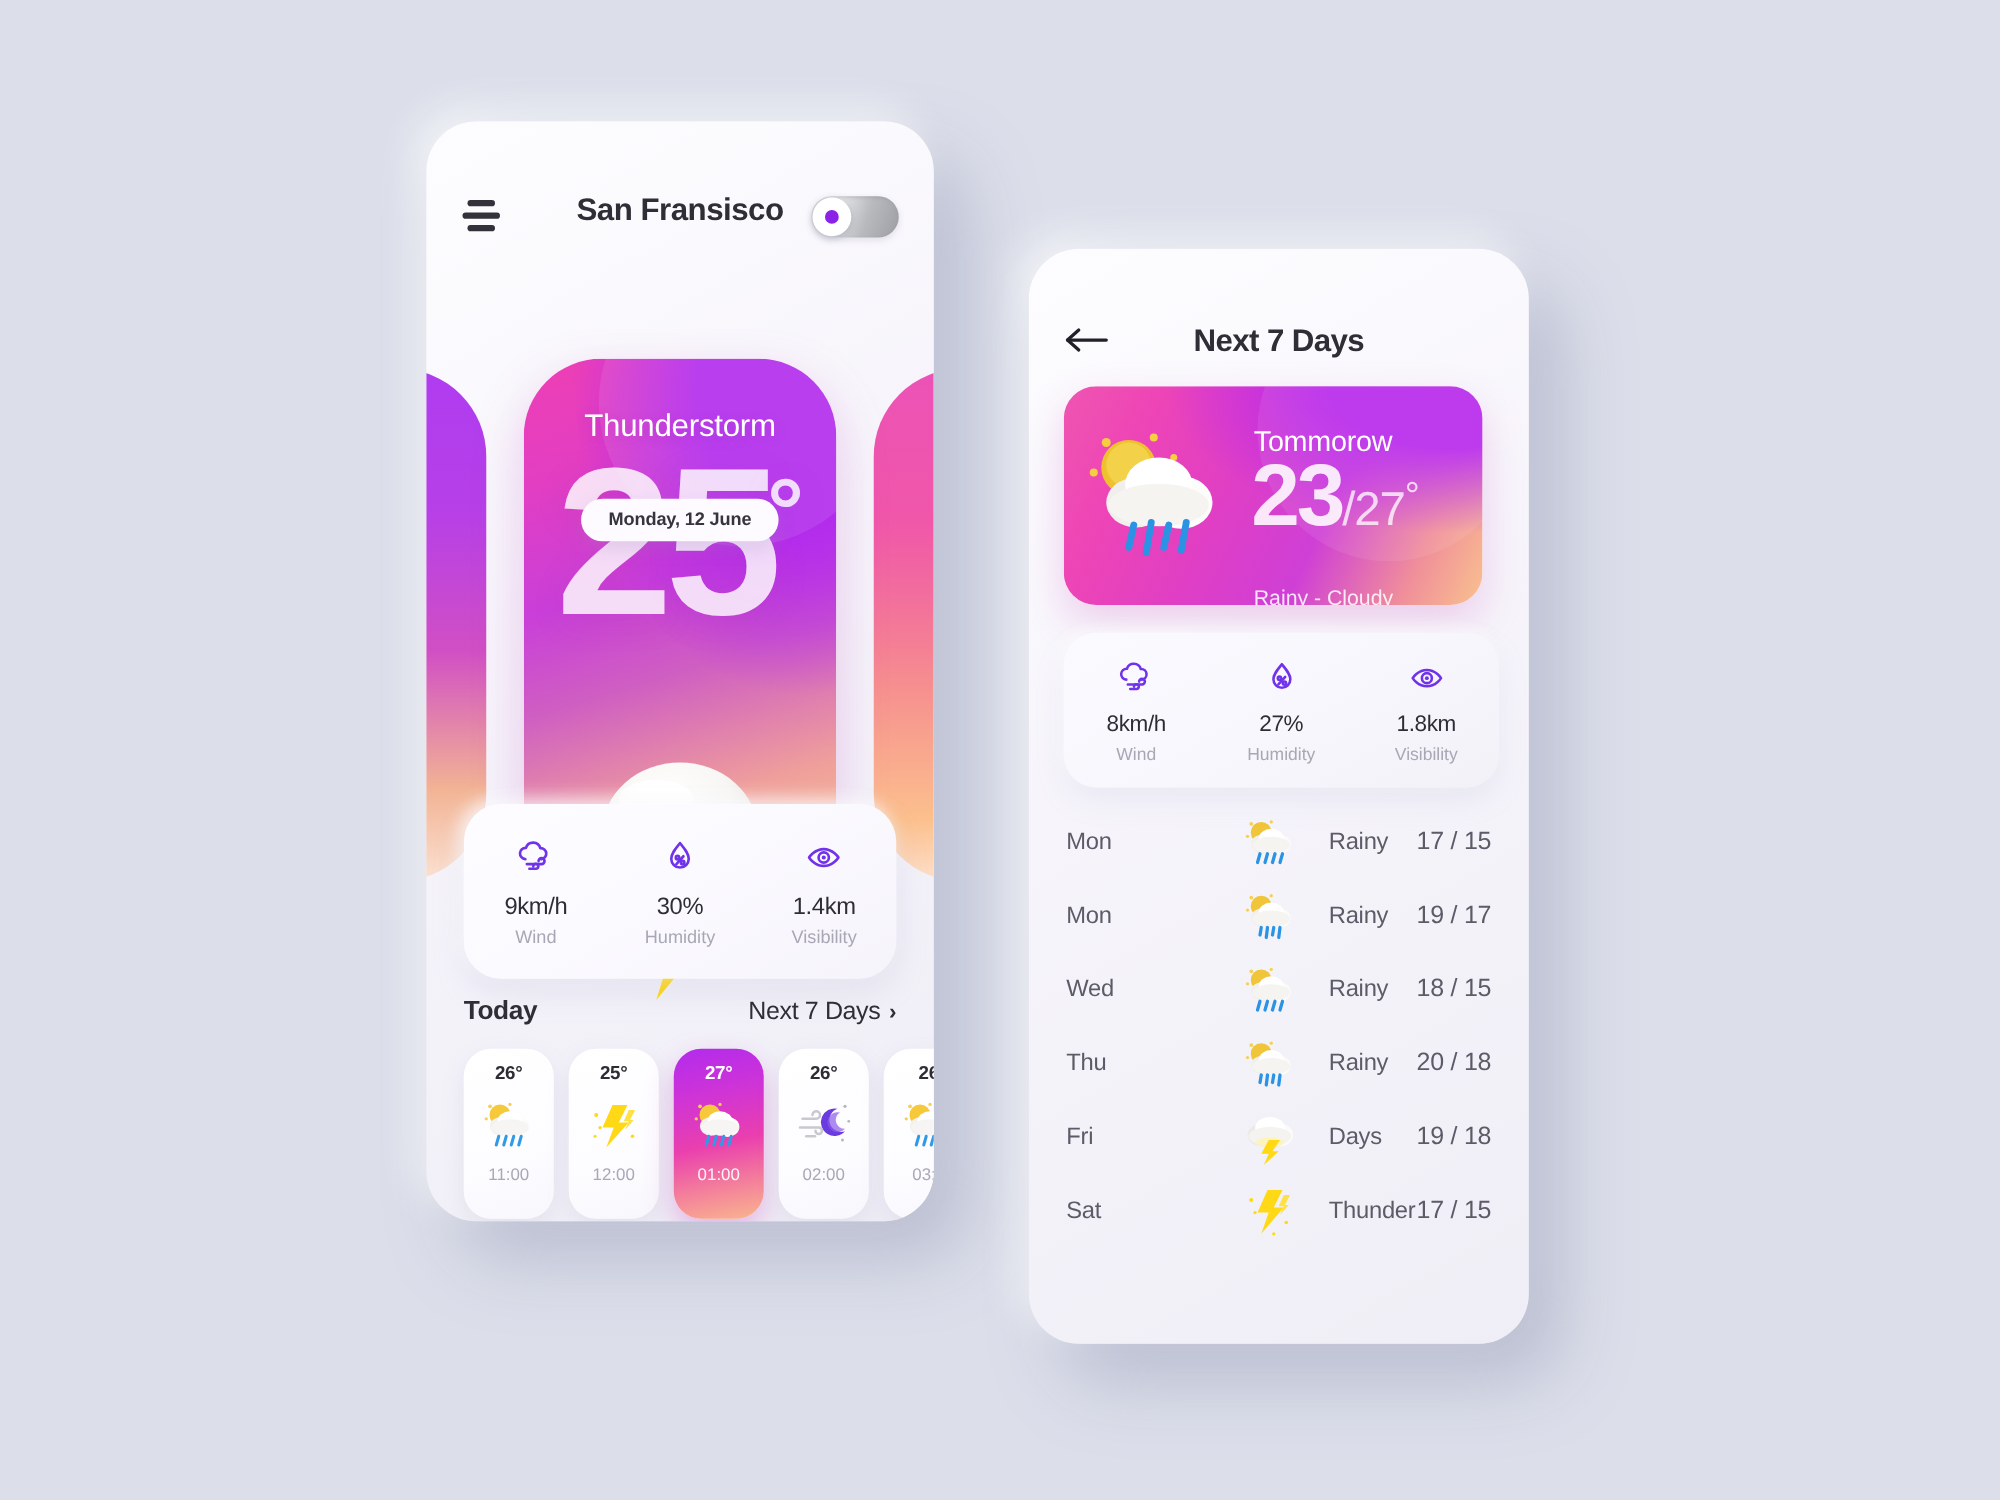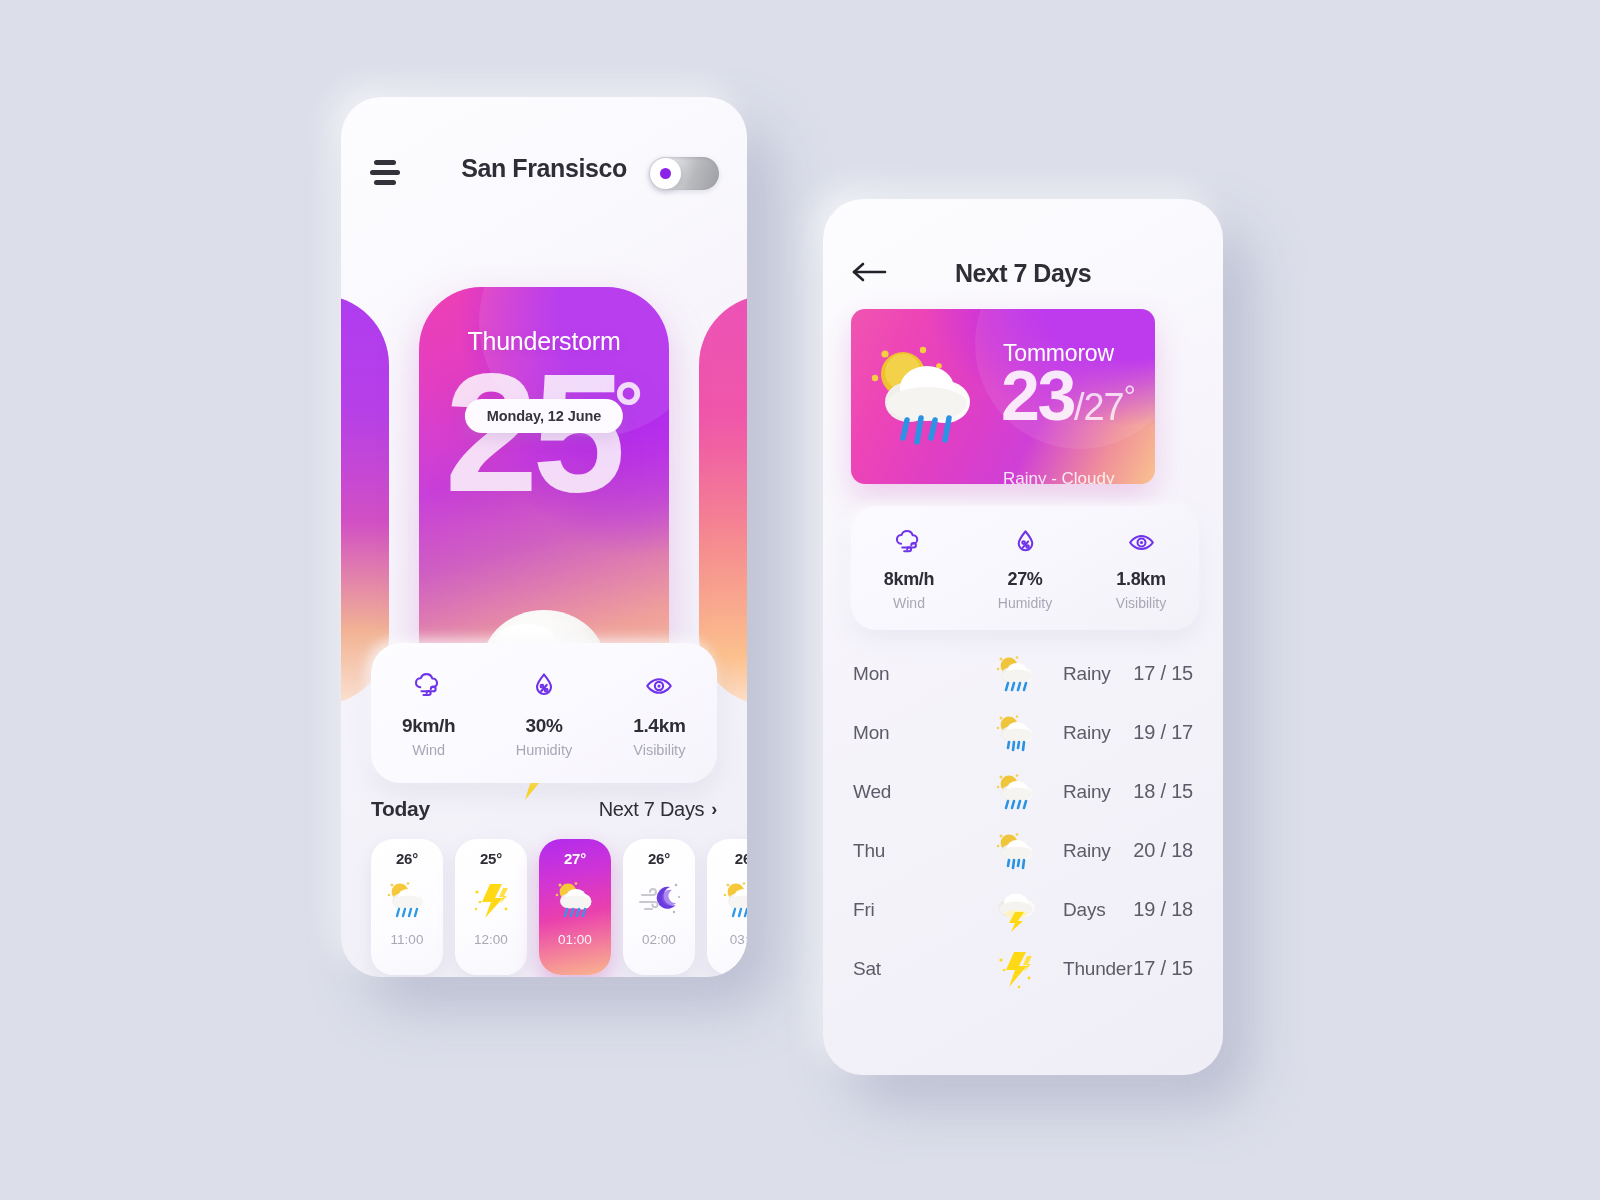--- a/index.html
+++ b/index.html
@@ -125,21 +125,21 @@
   
   .stats-card{
     position:absolute;left:30px;top:546px;width:346px;height:140px;border-radius:30px;
     background:linear-gradient(150deg,#fdfcff 0%,#fbfaff 45%,#f6f4fb 100%);
     box-shadow:0 10px 26px rgba(150,150,190,.16),
                -4px -4px 14px rgba(255,255,255,.8);
     display:flex;z-index:45;
   }
   .stat{flex:1;display:flex;flex-direction:column;align-items:center;justify-content:center;gap:2px;}
   .stat .ico{height:34px;display:flex;align-items:center;justify-content:center;}
-  .stat .val{font-size:19px;font-weight:700;color:#2e2d35;margin-top:10px;letter-spacing:-.3px;}
+  .stat .val{font-size:19px;font-weight:400;color:#2e2d35;margin-top:10px;letter-spacing:-.3px;}
   .stat .lbl{font-size:14.5px;font-weight:400;color:#a9a7b5;margin-top:3px;}
 
   
   .today-row{
     position:absolute;left:30px;top:700px;width:346px;
     display:flex;align-items:center;justify-content:space-between;z-index:45;
   }
   .today-row .t-left{font-size:21px;font-weight:600;color:#2f2e36;letter-spacing:-.3px;}
   .today-row .t-right{
     font-size:20px;font-weight:500;color:#2f2e36;letter-spacing:-.3px;cursor:pointer;
@@ -172,21 +172,21 @@
   
   .r-header{position:absolute;left:0;top:0;width:100%;height:148px;z-index:30;}
   .back-arrow{
     position:absolute;left:28px;top:60px;width:42px;height:26px;cursor:pointer;
   }
   .page-title{
     position:absolute;left:0;top:60px;width:100%;text-align:center;
     font-size:25px;font-weight:700;color:#2f2e36;letter-spacing:-.5px;
   }
   .tomorrow-card{
-    position:absolute;left:28px;top:110px;width:304px;height:175px;border-radius:14px;
+    position:absolute;left:28px;top:110px;width:335px;height:175px;border-radius:26px;
     background:
       radial-gradient(120% 120% at 92% 0%, #b92bec 0%, #b92bec 24%, rgba(185,43,236,0) 56%),
       linear-gradient(115deg,#ef55b0 0%,#ee45b6 18%,#e03fc4 40%,#cf3fd6 62%,#f08f9a 84%,#f9c28e 100%);
     box-shadow:0 14px 32px rgba(200,80,190,.24);
     overflow:hidden;z-index:30;
   }
   .tomorrow-card .sheen{
     position:absolute;right:-30px;top:-70px;width:210px;height:210px;border-radius:50%;
     background:rgba(255,255,255,.08);
   }

